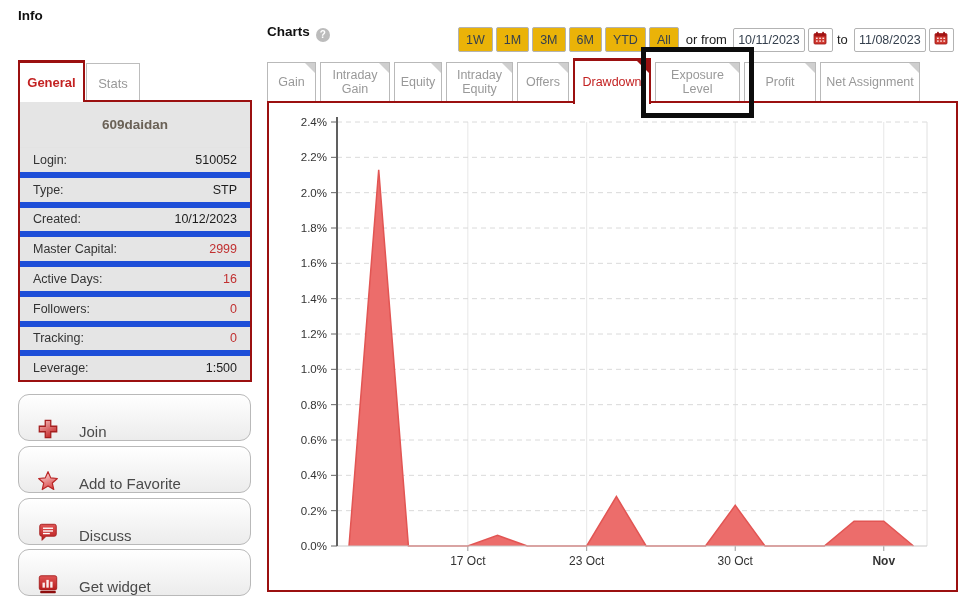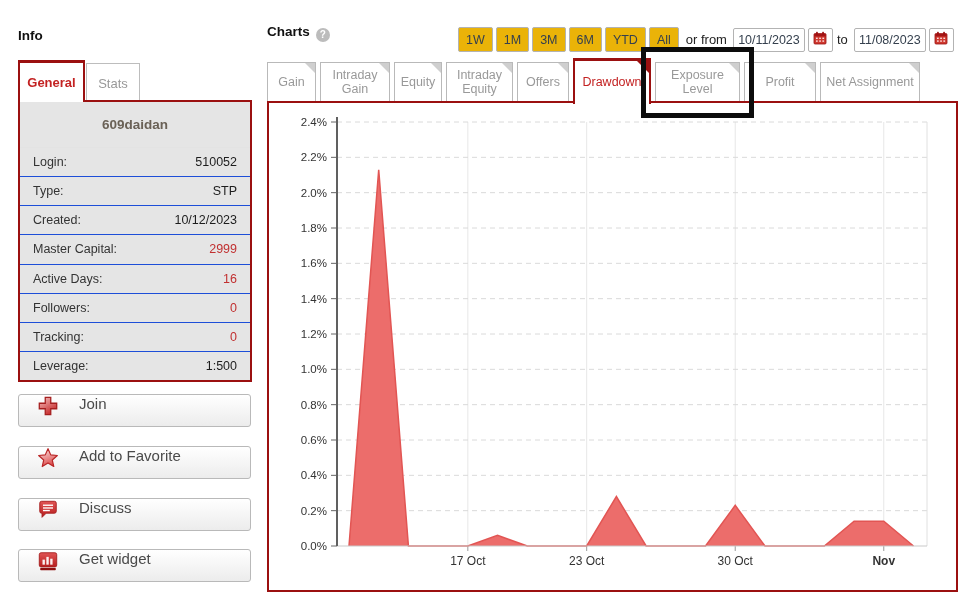--- a/index.html
+++ b/index.html
@@ -2,40 +2,40 @@
 <html><head>
 <meta charset="utf-8">
 <style>
   html,body{margin:0;padding:0;}
   body{
     width:978px;height:613px;position:relative;background:#fff;
     font-family:"Liberation Sans",sans-serif;overflow:hidden;color:#222;
   }
   
   .section-title{position:absolute;font-size:13.5px;font-weight:bold;color:#111;}
-  .info-title{left:18px;top:28px;}
+  .info-title{left:18px;top:8px;}
   .left-tabs{position:absolute;left:18px;top:60px;display:flex;align-items:flex-end;}
   .ltab{box-sizing:border-box;display:flex;align-items:center;justify-content:center;
         font-size:13px;background:#fff;cursor:pointer;}
   .ltab.active{width:67px;height:42px;border:2px solid #9b1010;border-top-width:3px;
         border-bottom:none;color:#c32222;position:relative;z-index:3;font-weight:bold;}
   .ltab.plain{width:54px;height:39px;border:1px solid #bdbdbd;border-bottom:none;color:#999;margin-left:1px;}
   .info-box{position:absolute;left:18px;top:100px;width:234px;height:282px;
         border:2px solid #9b1010;box-sizing:border-box;background:#e5e5e5;display:flex;flex-direction:column;}
   .account-name{flex:0 0 45px;display:flex;align-items:center;justify-content:center;
         font-weight:bold;font-size:13.5px;color:#6a6156;border-bottom:1px solid #e3e3e3;}
   .info-rows{flex:1;display:flex;flex-direction:column;}
   .info-row{flex:1;display:flex;align-items:center;justify-content:space-between;
-        padding:0 13px;font-size:12.5px;color:#333;border-bottom:1px solid #1d4ed8;}
+        padding:0 13px;font-size:12.5px;color:#333;border-bottom:6px solid #1d4ed8;}
   .info-row:last-child{border-bottom:none;}
   .info-row .v{color:#1d1d1d;}
   .info-row .v.red-val{color:#c13030;}
-  .action-btn{position:absolute;left:18px;width:233px;height:33px;box-sizing:border-box;
-        border:1px solid #b9b9b9;border-radius:3px;background:linear-gradient(#ffffff,#ececec);
-        display:flex;align-items:flex-start;cursor:pointer;}
+  .action-btn{position:absolute;left:18px;width:233px;height:47px;box-sizing:border-box;
+        border:1px solid #b9b9b9;border-radius:11px;background:linear-gradient(#ffffff,#ececec);
+        display:flex;align-items:flex-end;cursor:pointer;}
   .action-btn .ic{width:22px;height:22px;margin:0 20px 0 18px;flex:0 0 22px;}
   .action-btn .lbl{font-size:15px;color:#4a4a4a;}
   .b1{top:394px}.b2{top:446px}.b3{top:498px}.b4{top:549px}
   
   .charts-title{left:267px;top:24px;}
   .help{display:inline-block;width:14px;height:14px;border-radius:50%;background:#bcbcbc;
         color:#fff;font-size:10px;font-weight:bold;text-align:center;line-height:14px;
         margin-left:6px;vertical-align:-2px;cursor:pointer;}
   .range-bar{position:absolute;left:458px;top:27px;height:25px;display:flex;align-items:center;}
   .rbtn{height:25px;box-sizing:border-box;border:1px solid #b3b3b3;background:#eab308;

